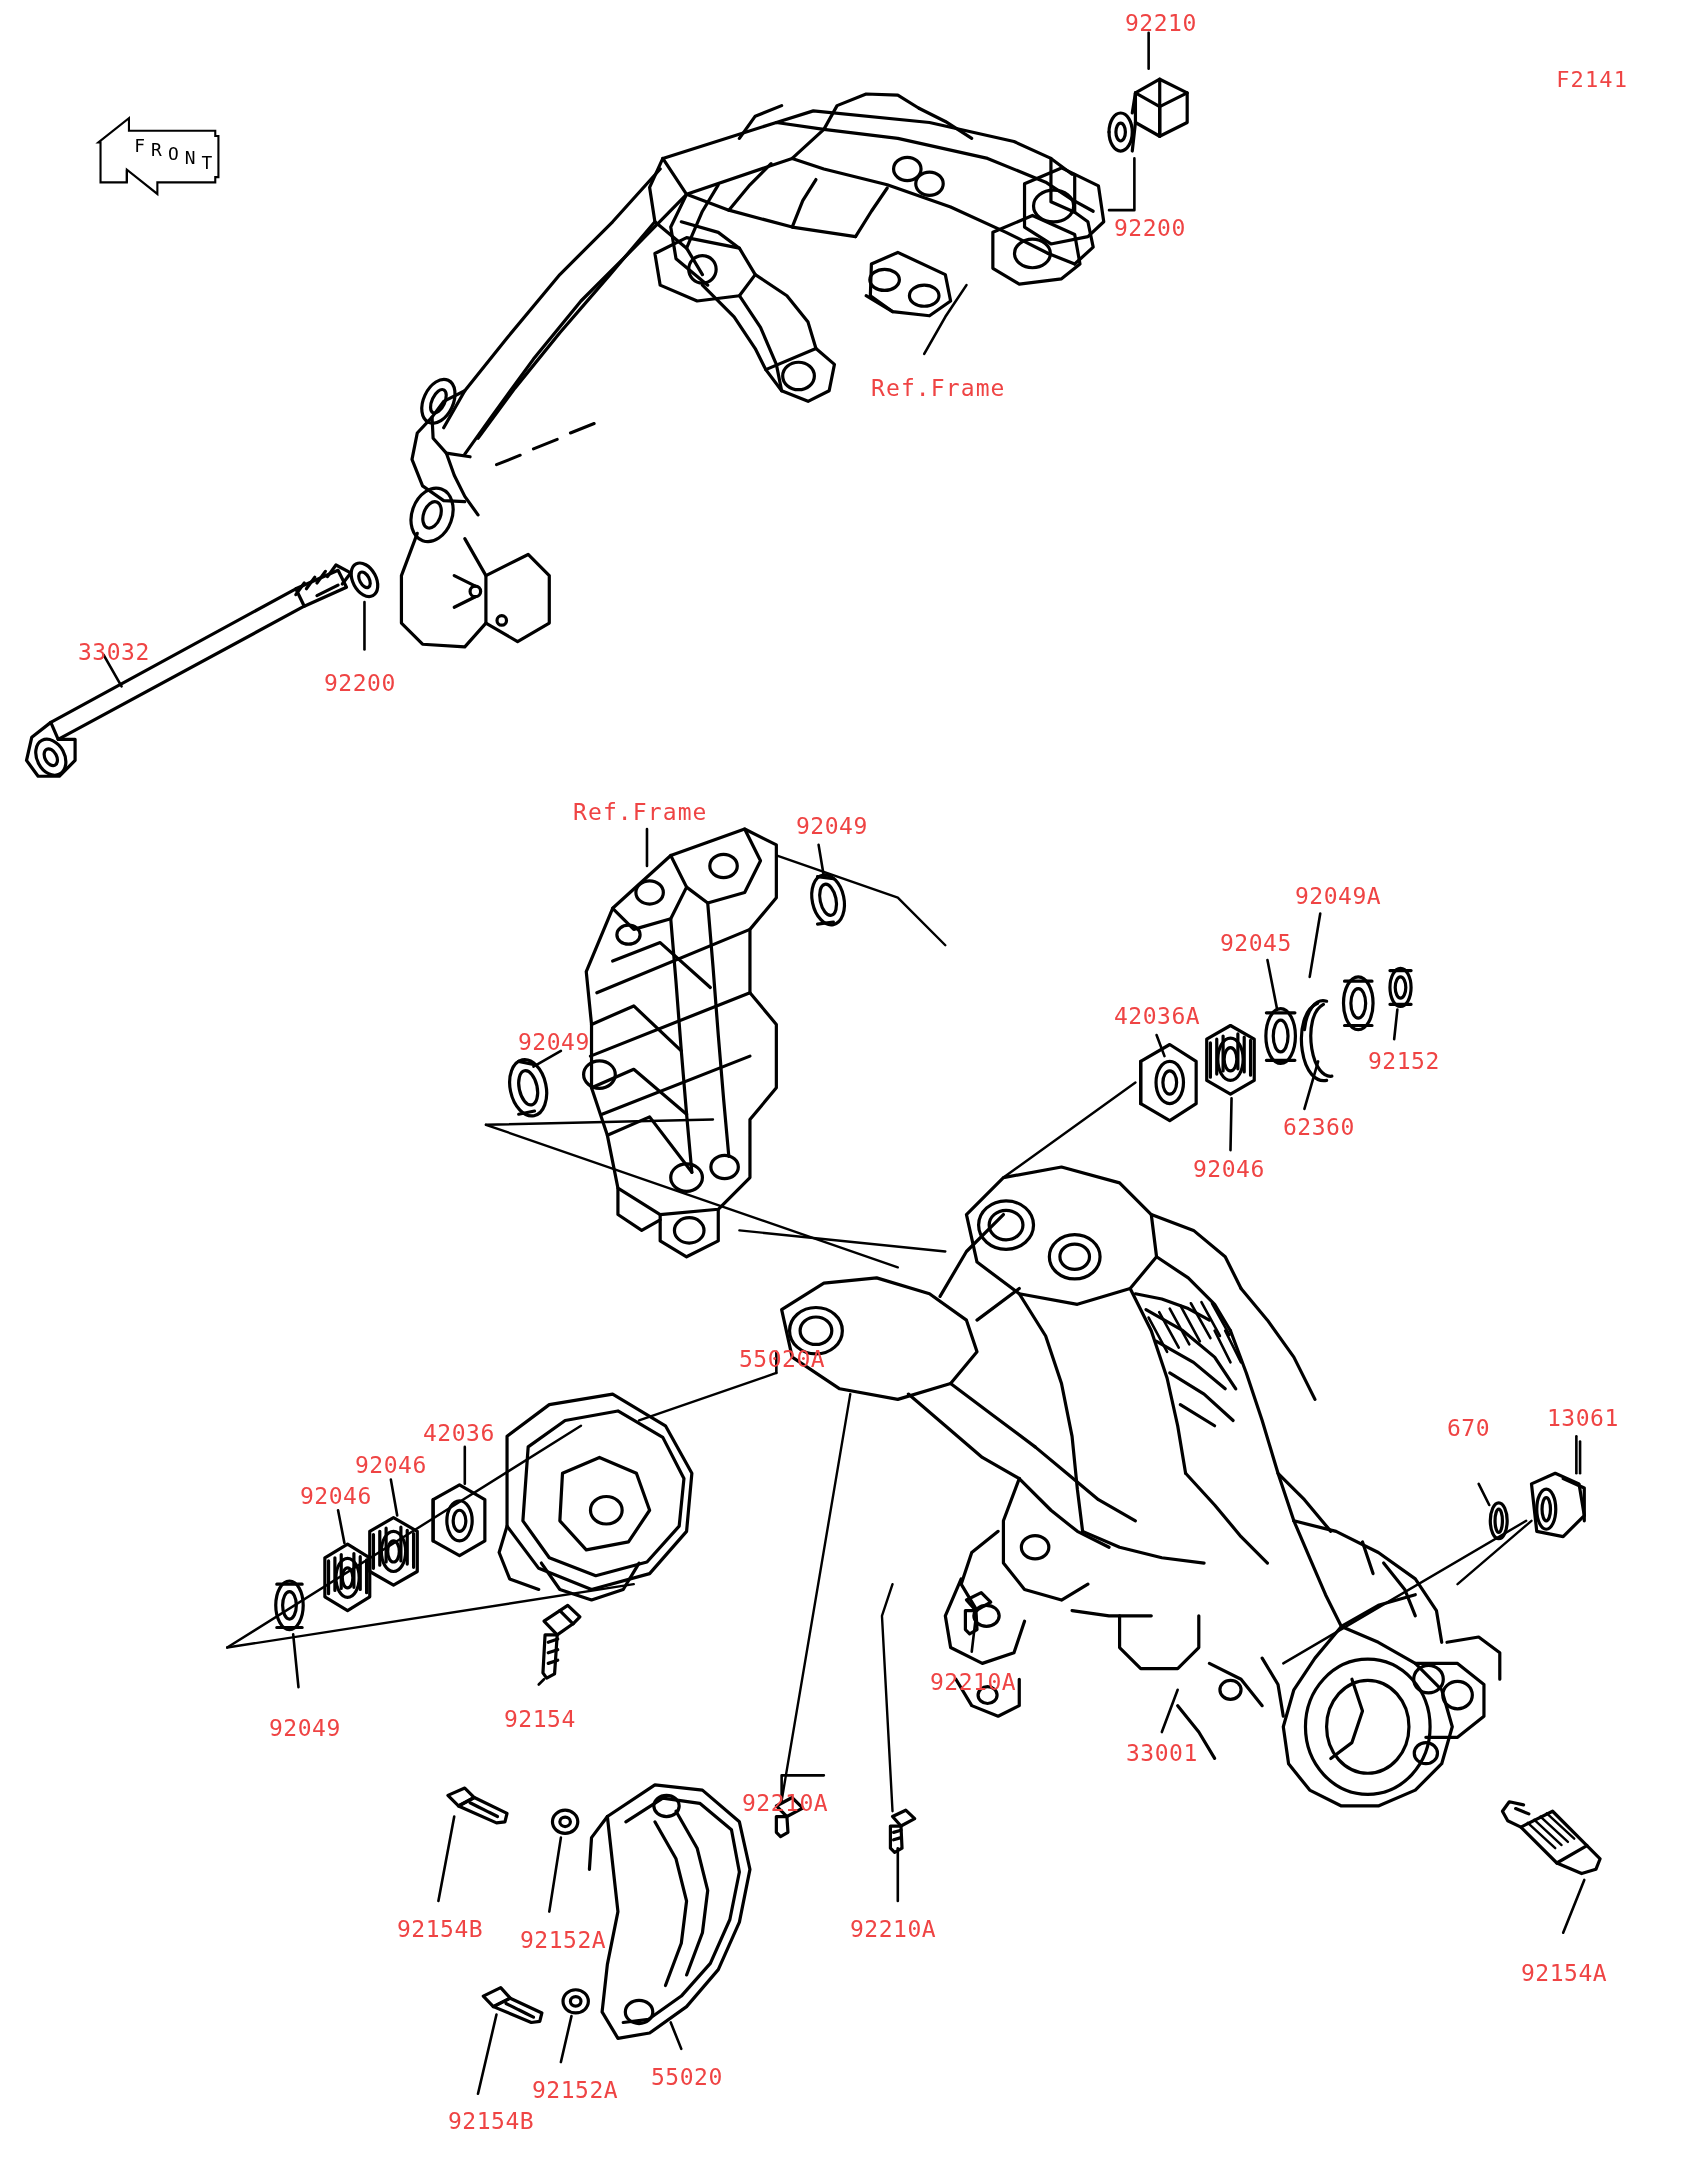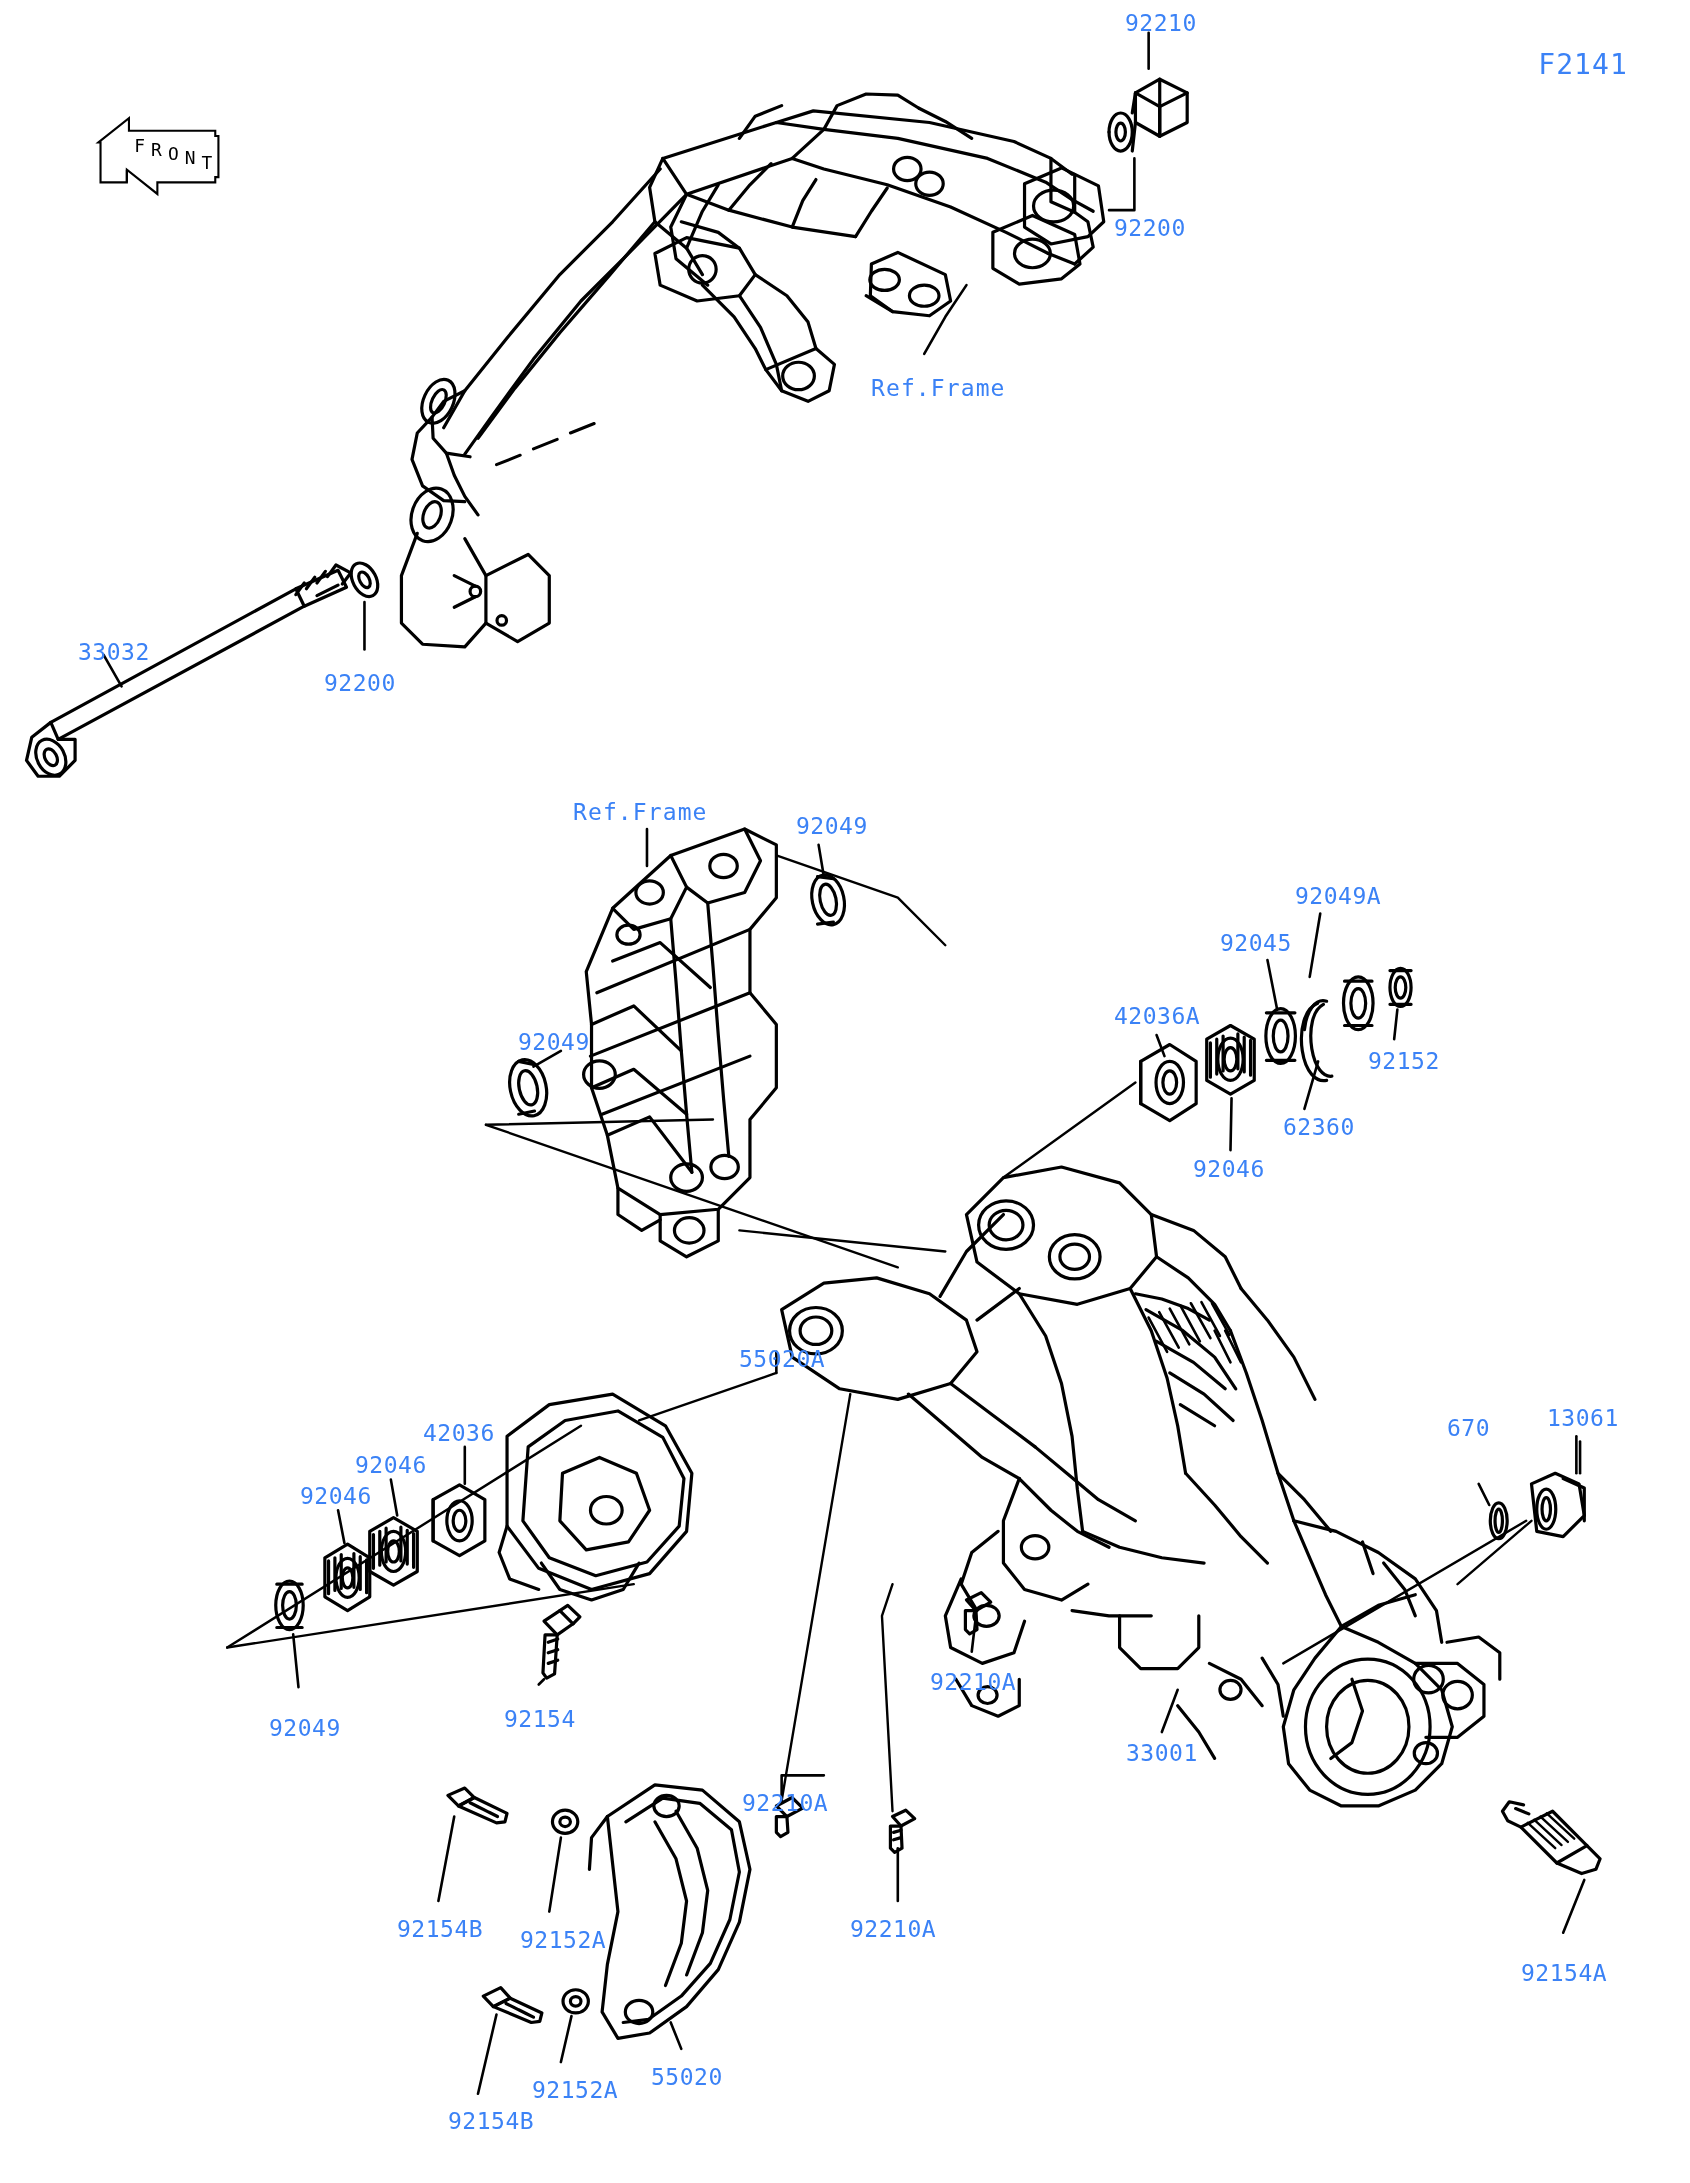--- a/index.html
+++ b/index.html
@@ -14,32 +14,32 @@
     position: relative;
     width: 1690px;
     height: 2183px;
     background: #ffffff;
     overflow: hidden;
   }
   .lbl {
     position: absolute;
     font-family: "DejaVu Sans Mono", monospace;
     font-size: 23px;
-    color: #3b82f6;
+    color: #ef4444;
     white-space: nowrap;
     letter-spacing: 0.5px;
   }
   .lbl.ref {
     letter-spacing: 1.1px;
   }
   #diagcode {
     position: absolute;
     right: 62px;
-    top: 48px;
-    font-size: 28px;
+    top: 67px;
+    font-size: 22px;
     letter-spacing: 1.1px;
   }
   
   #front-arrow {
     position: absolute;
     left: 94px;
     top: 115px;
     width: 132px;
     height: 100px;
   }

